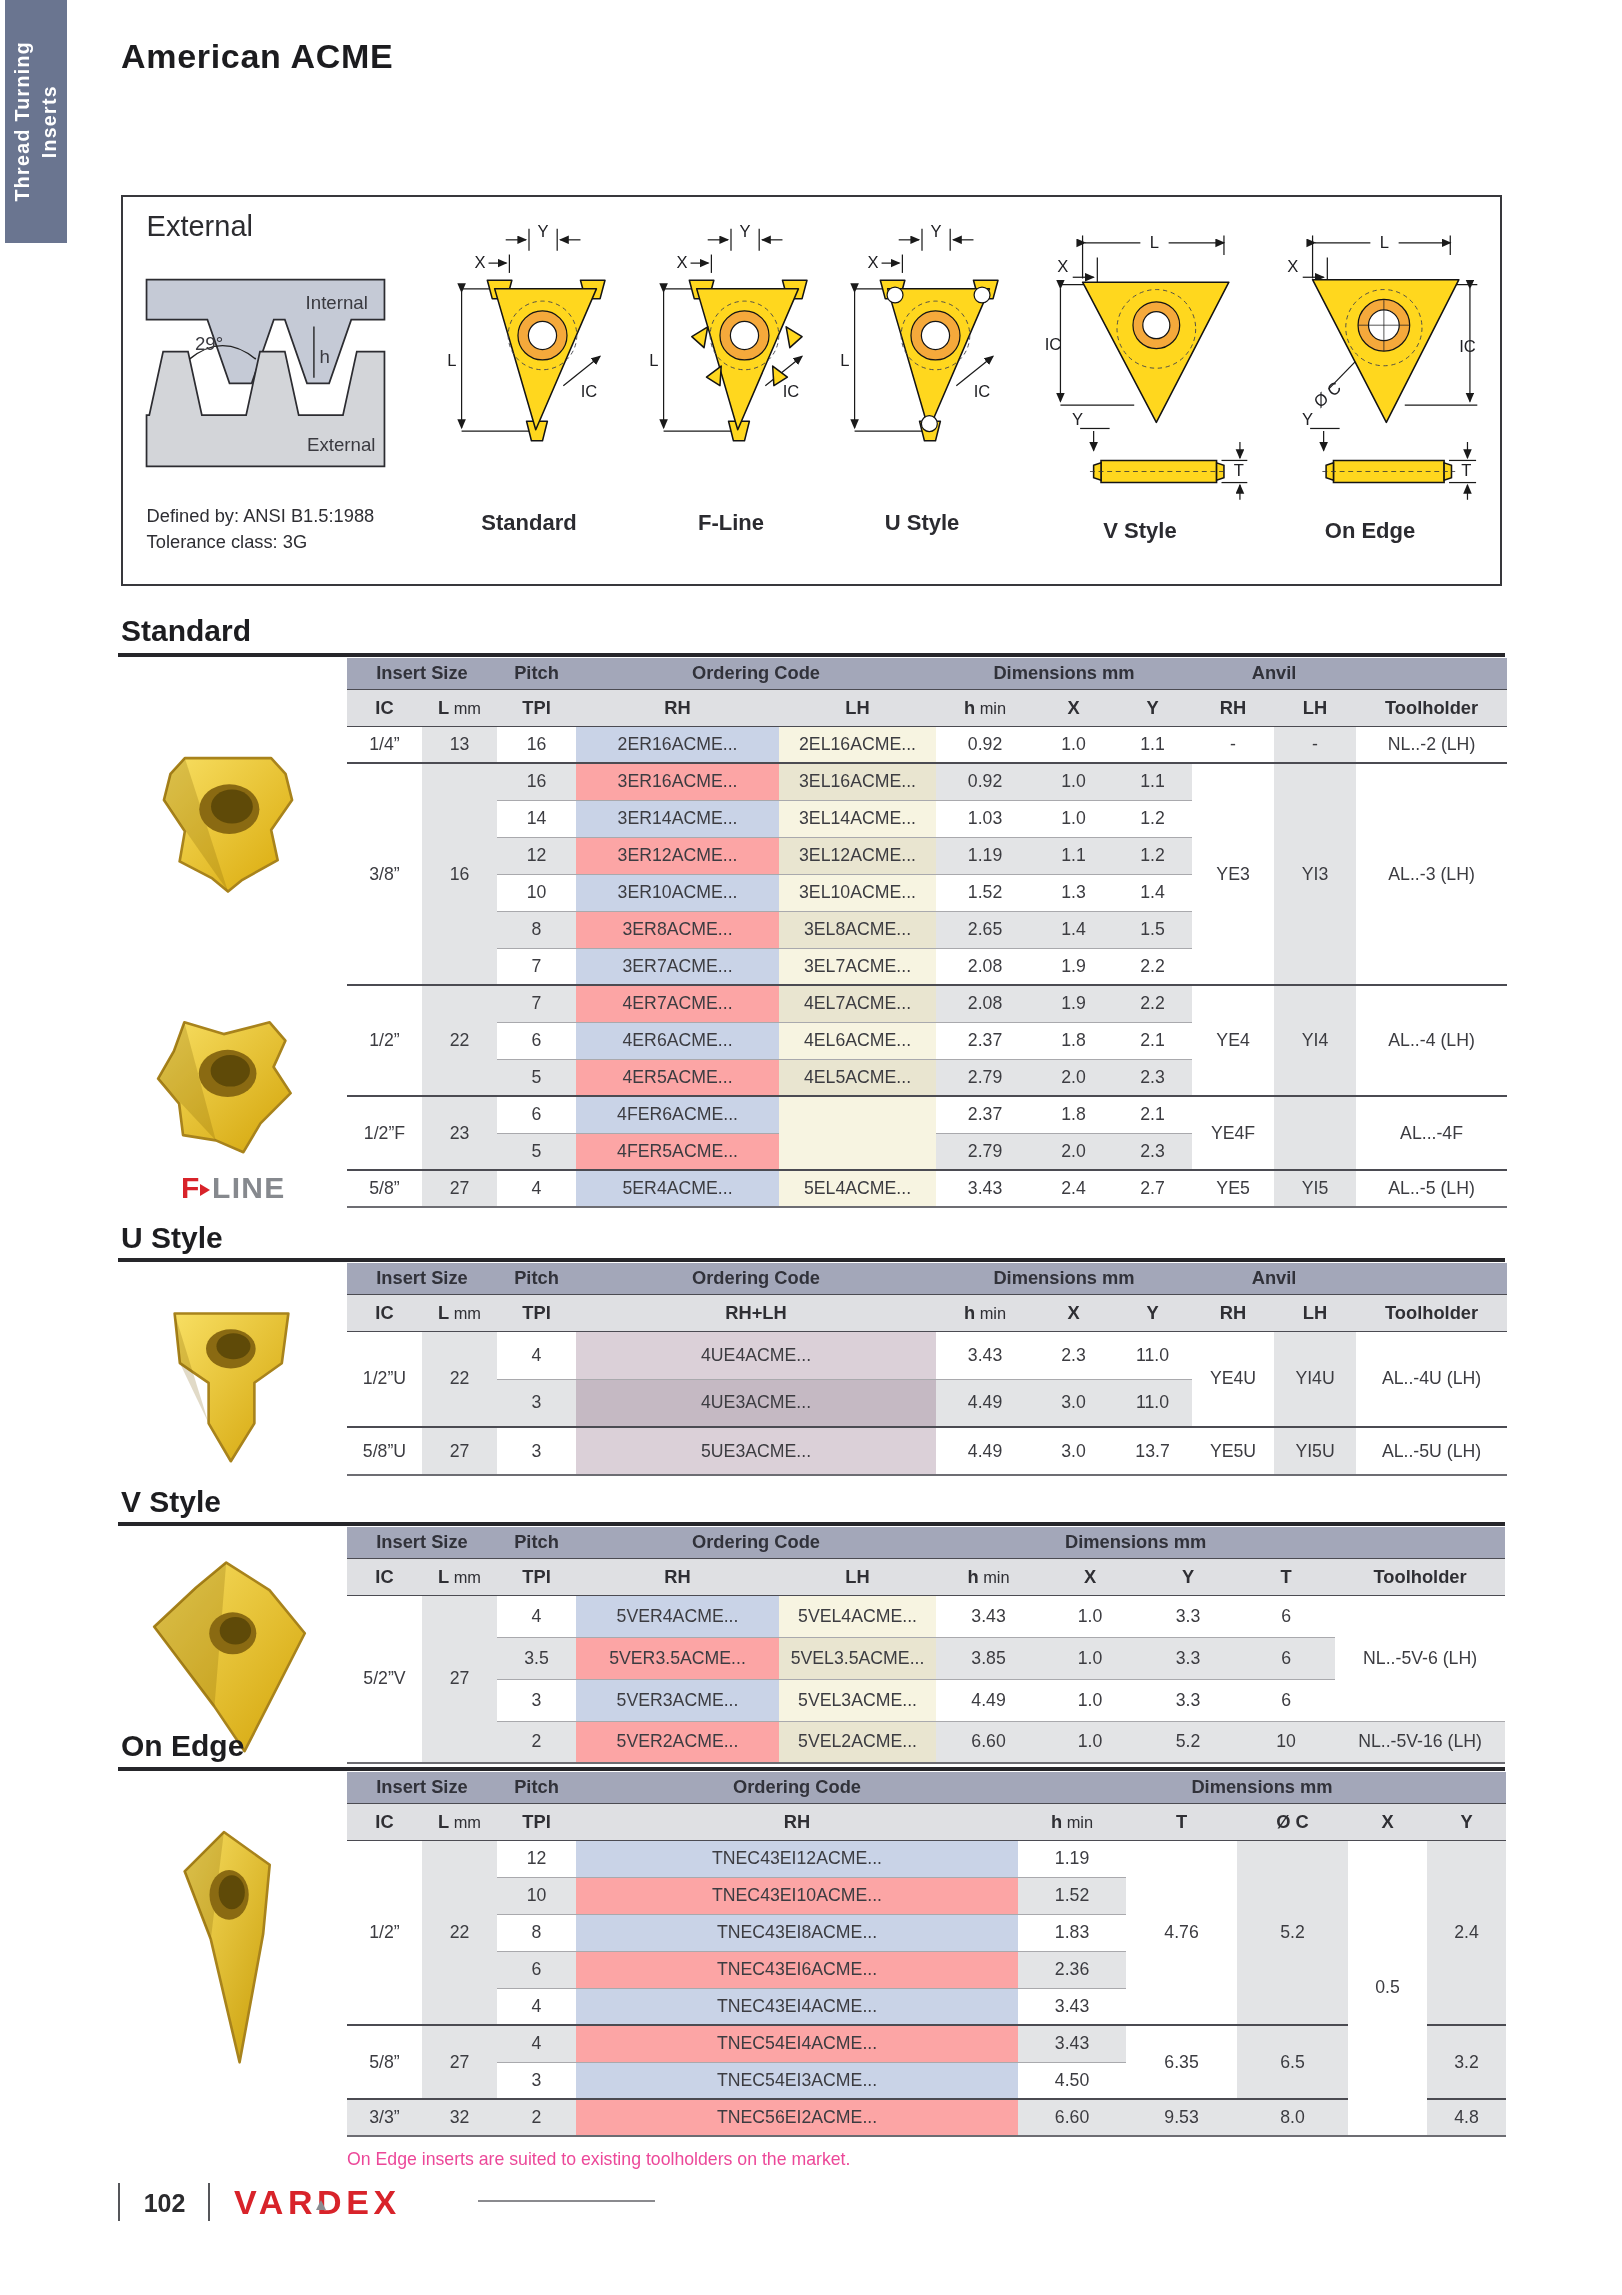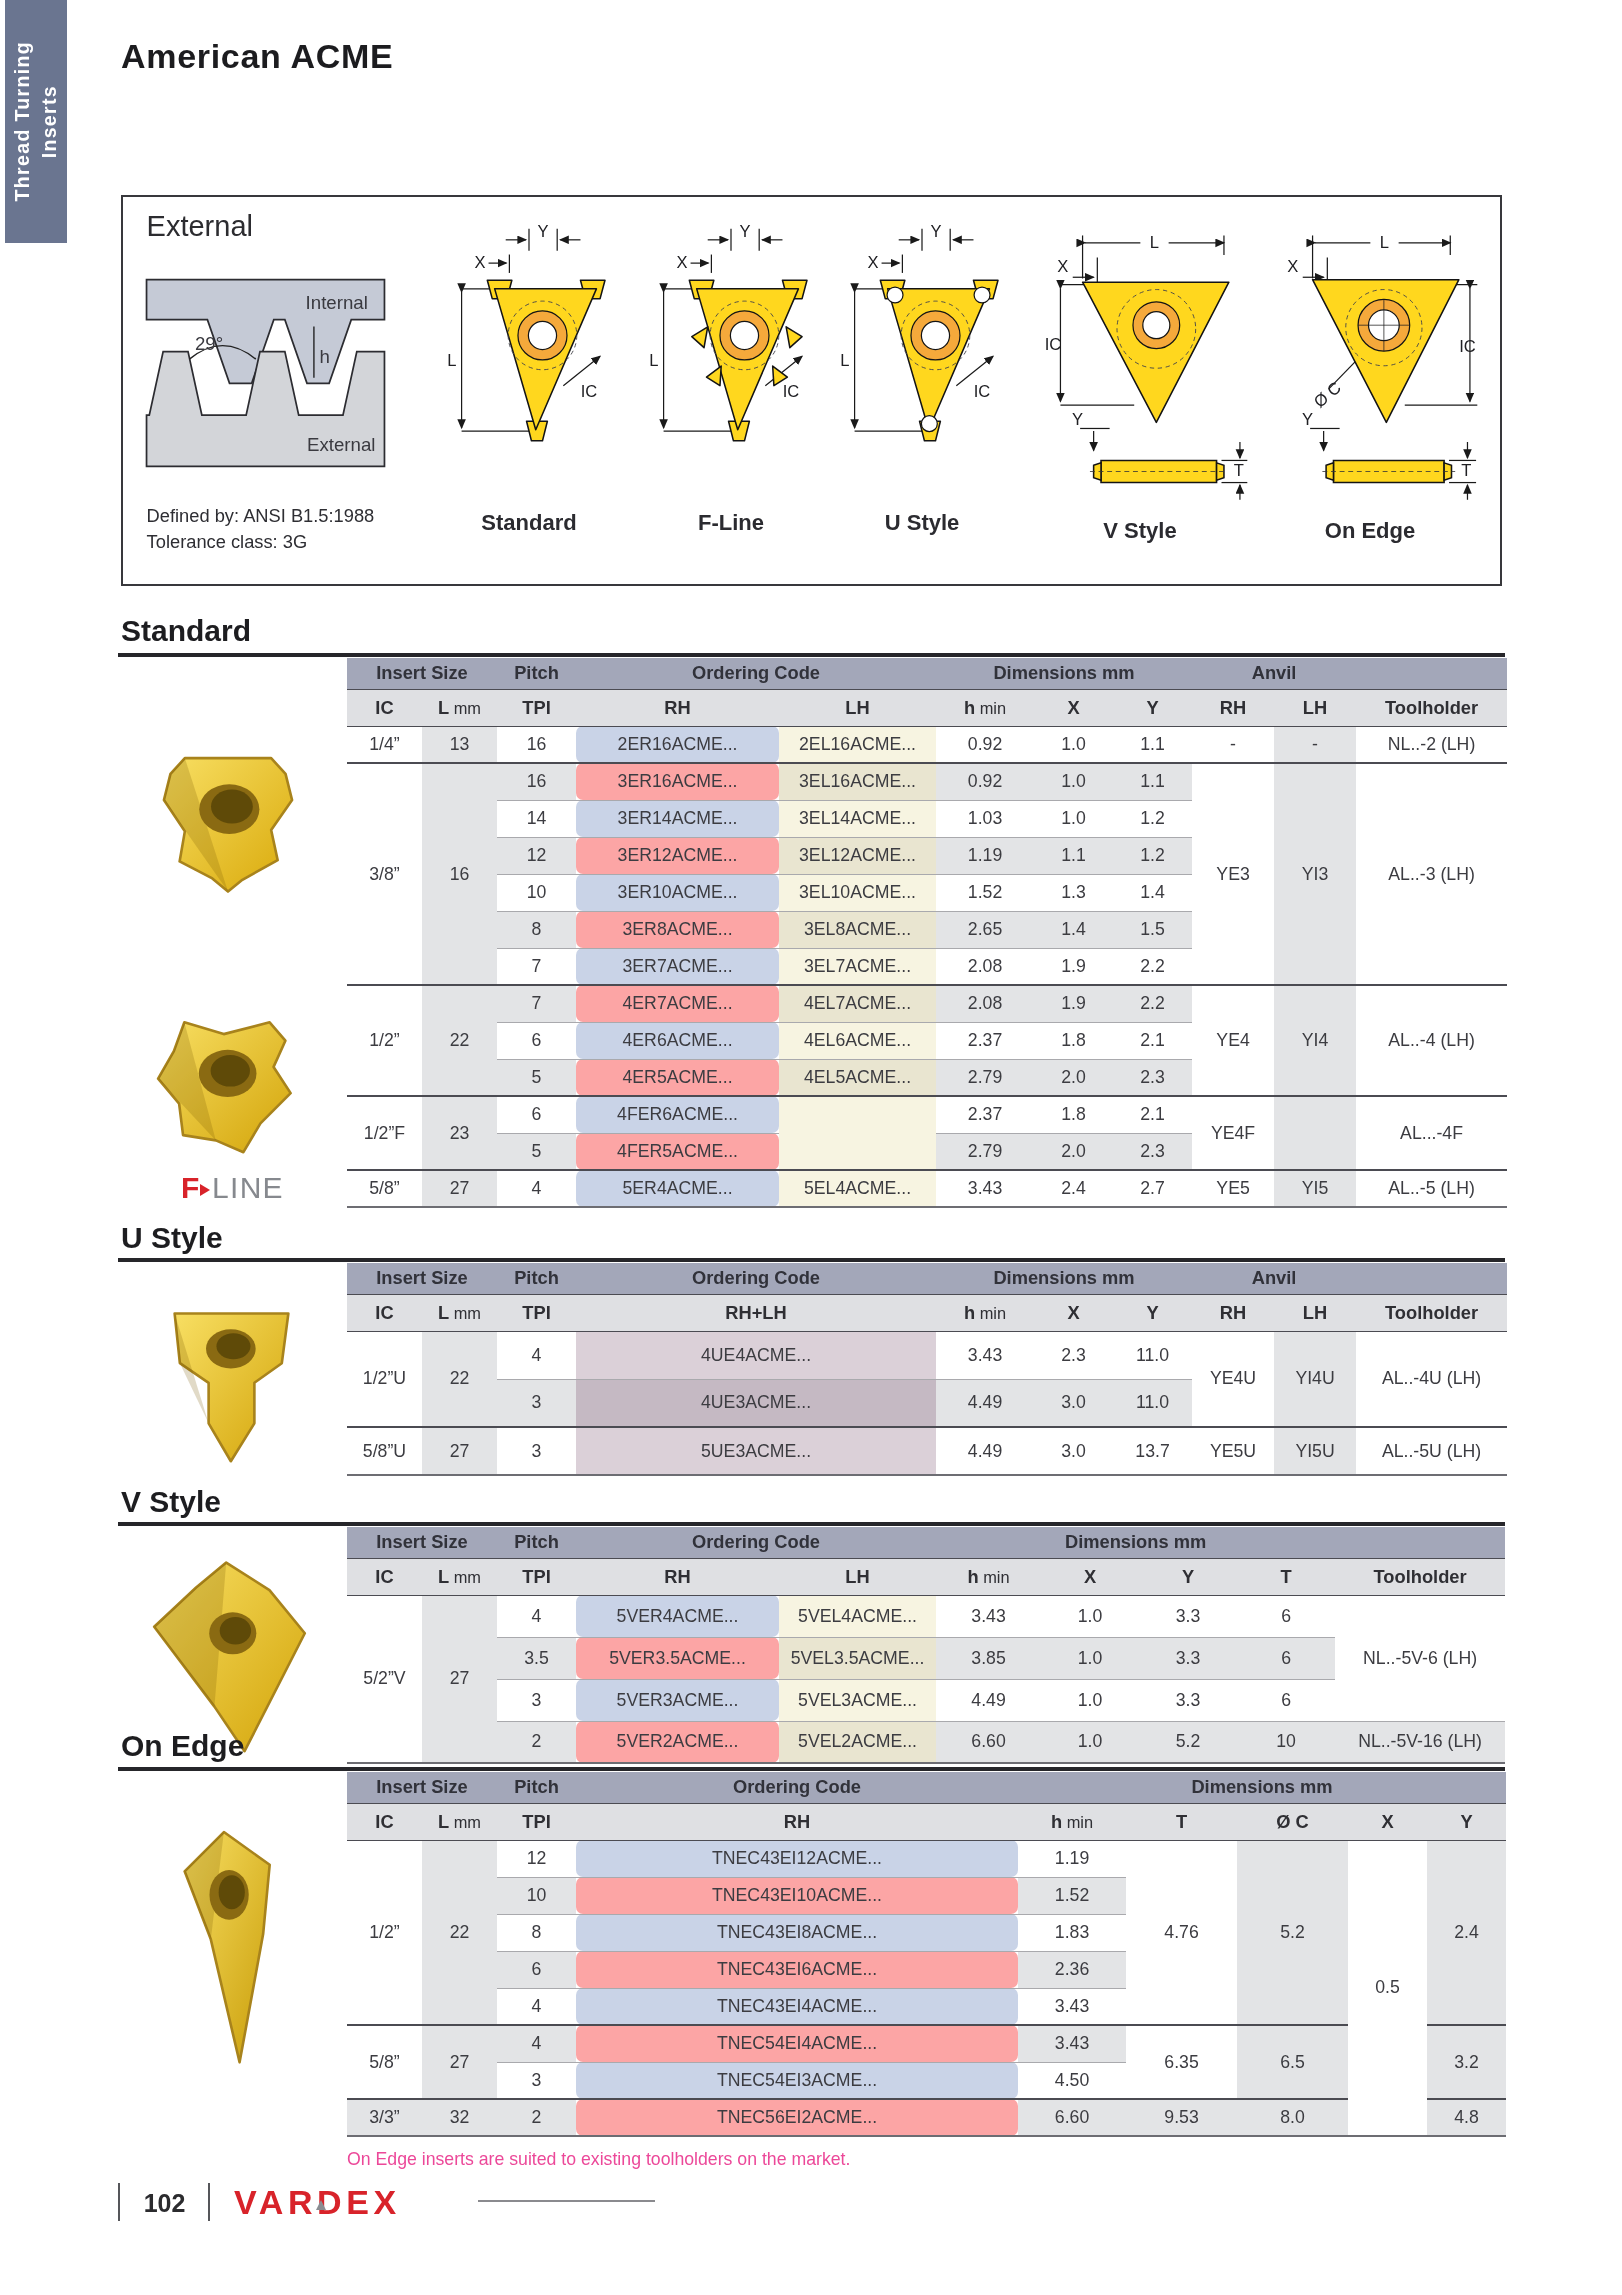--- a/index.html
+++ b/index.html
@@ -53,38 +53,38 @@
   .h1 th{background:#a3a7b9;font-size:18.3px;font-weight:600;color:#31323a;border-bottom:1.3px solid #4b4b52;}
   .h2 th{background:#dfe0e3;font-size:18.3px;font-weight:700;color:#2f2f34;border-bottom:1.3px solid #4b4b52;}
   .h2 th .sub{font-weight:400;font-size:16.4px;}
   td{font-size:17.7px;color:#3c3c41;text-align:center;border-bottom:0.7px solid #a9a9ad;background:#fff;}
   tr.gt td{border-top:2px solid #4b4b52;}
   .t-std tbody tr{height:37px;}
   .t-u tbody tr{height:48px;}
   .t-v tbody tr{height:42px;}
   .t-e tbody tr{height:37px;}
   td.g{background:#e3e4e6;}
-  td.b{background:#c9d3e7;border-radius:7px;}
+  td.b{background:#c9d3e7;}
   td.cr{background:#f7f4e1;text-align:center;}
   td.m{background:#dbd0d8;}
   tr.s td:not([rowspan]){background:#e3e4e6;}
   tr.s td.b:not([rowspan]){background:#fca5a5;}
   tr.s td.cr:not([rowspan]){background:#e9e5d0;}
   tr.s td.m:not([rowspan]){background:#c5b9c3;}
 
   
   .photo svg{display:block;}
   .gold{stroke:#a8831c;stroke-width:4;stroke-linejoin:round;}
 
   
   .fline-logo{display:flex;align-items:center;}
   .fl-f{color:#d8232a;font-weight:800;font-size:30px;}
   .fl-arrow{width:0;height:0;border-left:10.5px solid #d8232a;border-top:6.5px solid transparent;
             border-bottom:6.5px solid transparent;margin:3.9px 2px 0 0.7px;}
-  .fl-line{color:#86898e;font-weight:400;font-size:30px;letter-spacing:1.3px;}
+  .fl-line{color:#86898e;font-weight:700;font-size:30px;letter-spacing:1.3px;}
 
   
   .note{left:347px;top:2149px;font-size:17.7px;color:#ec4899;}
   .fbar{width:2px;height:38px;background:#55565a;top:2183px;}
   .fpage{left:128px;top:2189px;width:73px;text-align:center;font-size:25px;font-weight:700;color:#2b2b2e;}
   .flogo{left:234px;top:2183px;font-size:34px;font-weight:800;color:#d8232a;letter-spacing:4.6px;position:absolute;}
   .flogo .a-tri{position:absolute;left:82px;top:17px;width:0;height:0;border-bottom:10.5px solid #8a8d92;
         border-left:5.9px solid transparent;border-right:5.9px solid transparent;}
   .fline-rule{left:478px;top:2200px;width:177px;height:2px;background:#8a8a8e;}
 </style>

